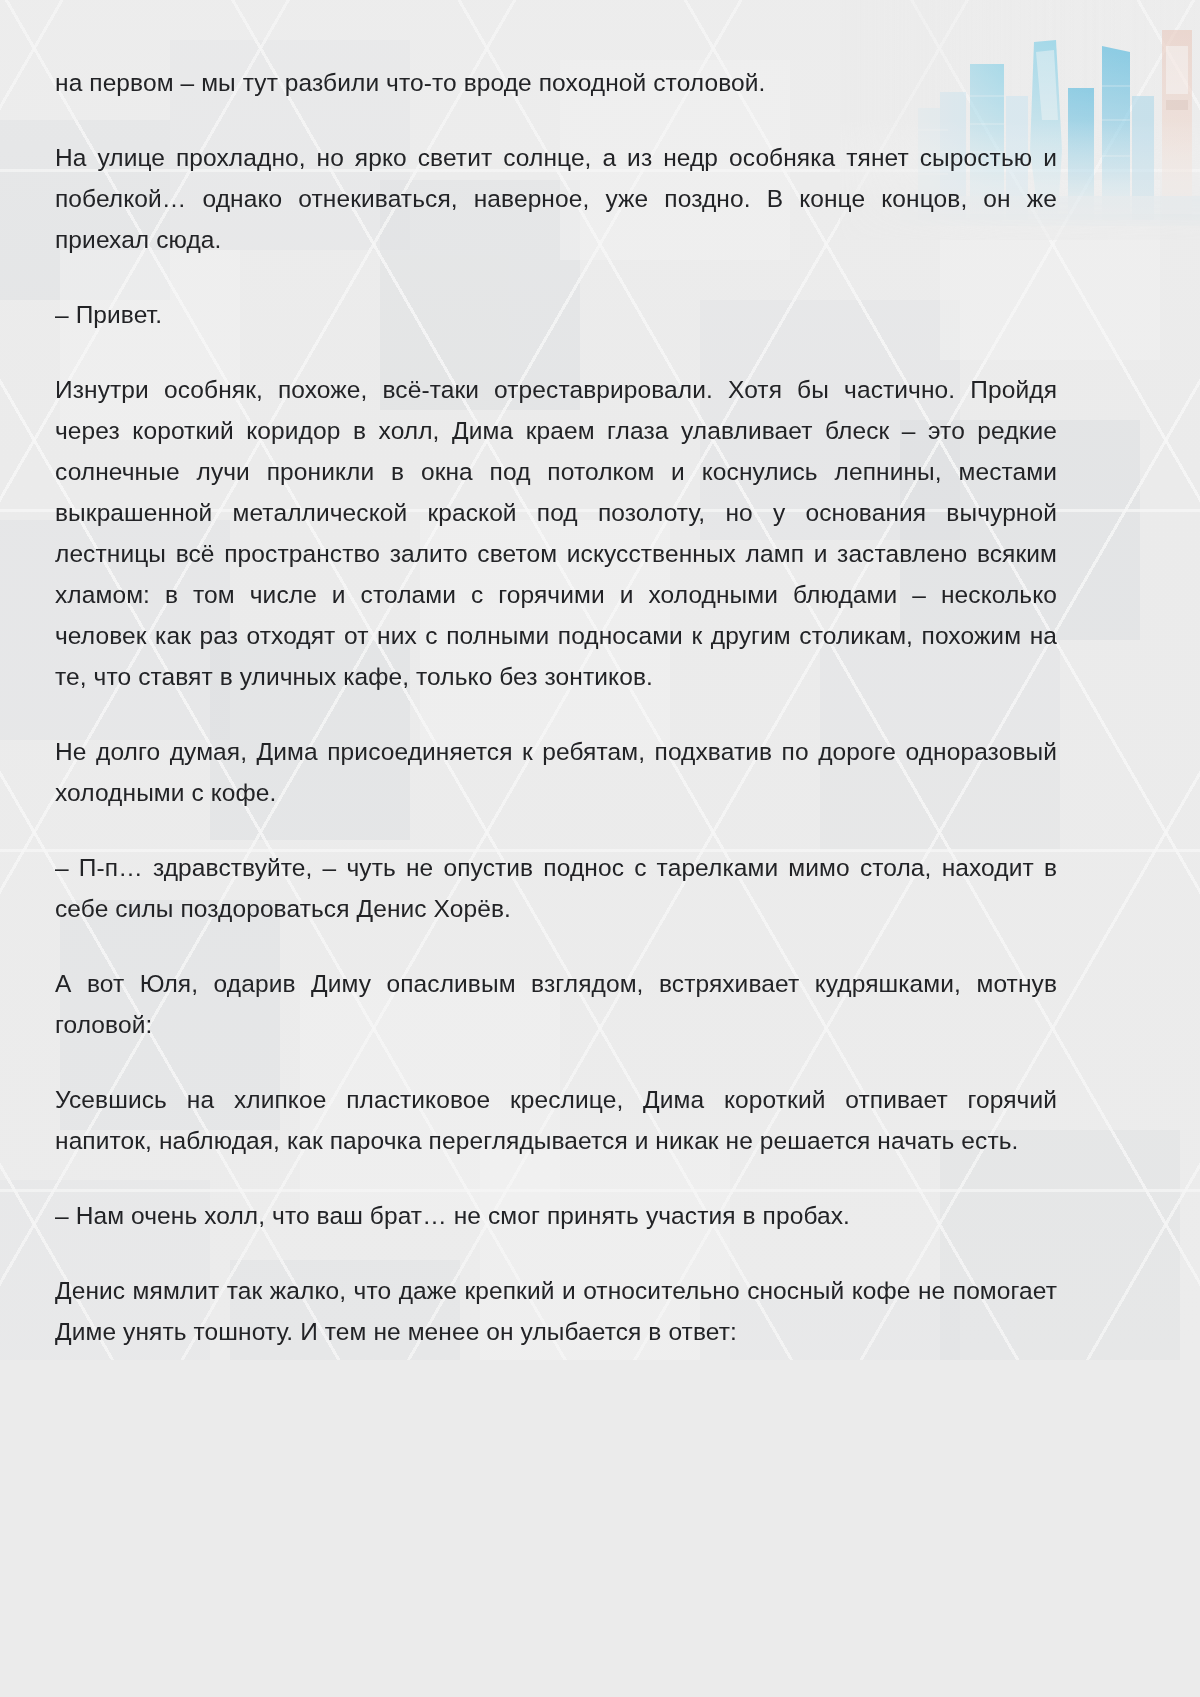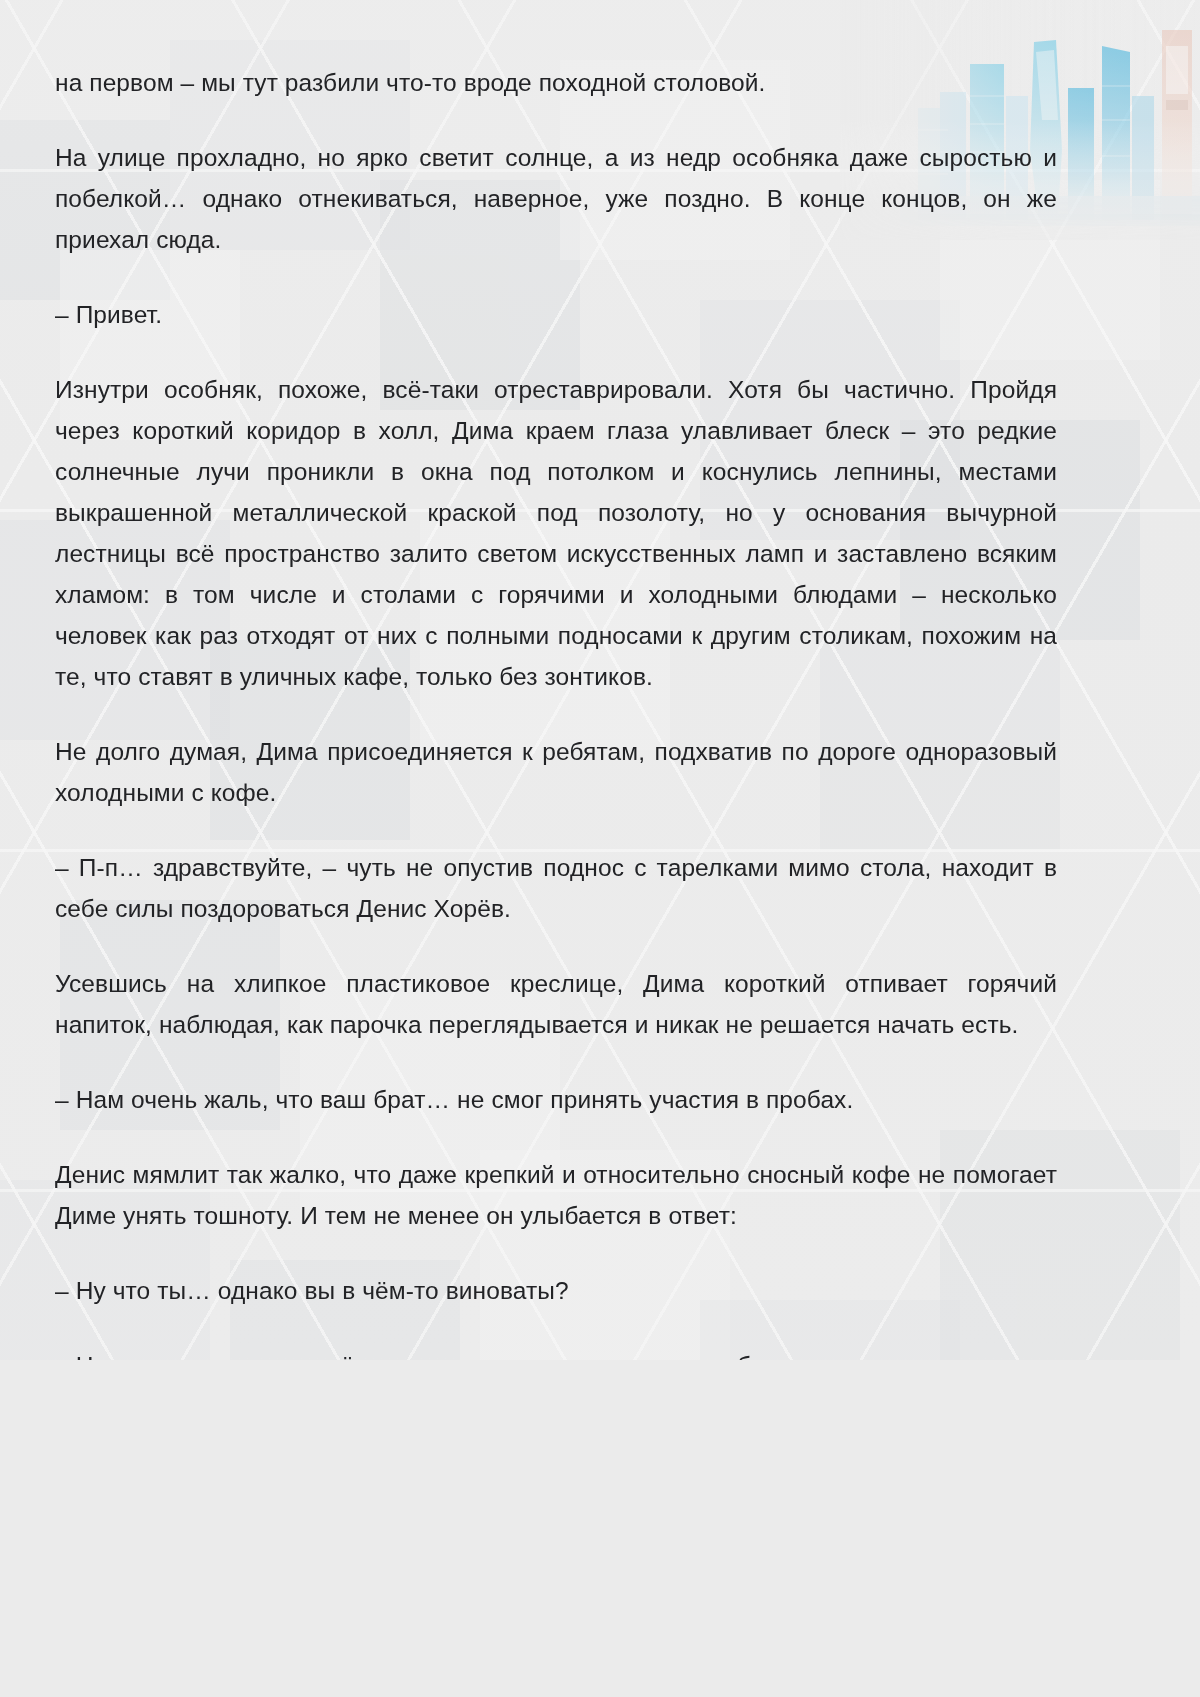--- a/index.html
+++ b/index.html
@@ -198,25 +198,26 @@
       <line x1="262" y1="120" x2="290" y2="120"></line>
       <line x1="262" y1="156" x2="290" y2="156"></line>
     </g>
 
     <rect x="0" y="0" width="360" height="240" fill="url(#gLeftFade)"></rect>
     <rect x="0" y="120" width="360" height="120" fill="url(#gFade)"></rect>
   </svg>
 
   <div class="content">
     <p class="para">на первом – мы тут разбили что-то вроде походной столовой.</p>
-    <p class="para">На улице прохладно, но ярко светит солнце, а из недр особняка даже сыростью и побелкой… однако отнекиваться, наверное, уже поздно. В конце концов, он же приехал сюда.</p>
+    <p class="para">На улице прохладно, но ярко светит солнце, а из недр особняка тянет сыростью и побелкой… однако отнекиваться, наверное, уже поздно. В конце концов, он же приехал сюда.</p>
     <p class="para">– Привет.</p>
     <p class="para">Изнутри особняк, похоже, всё-таки отреставрировали. Хотя бы частично. Пройдя через короткий коридор в холл, Дима краем глаза улавливает блеск – это редкие солнечные лучи проникли в окна под потолком и коснулись лепнины, местами выкрашенной металлической краской под позолоту, но у основания вычурной лестницы всё пространство залито светом искусственных ламп и заставлено всяким хламом: в том числе и столами с горячими и холодными блюдами – несколько человек как раз отходят от них с полными подносами к другим столикам, похожим на те, что ставят в уличных кафе, только без зонтиков.</p>
     <p class="para">Не долго думая, Дима присоединяется к ребятам, подхватив по дороге одноразовый холодными с кофе.</p>
     <p class="para">– П-п… здравствуйте, – чуть не опустив поднос с тарелками мимо стола, находит в себе силы поздороваться Денис Хорёв.</p>
+    <p class="para">А вот Юля, одарив Диму опасливым взглядом, встряхивает кудряшками, мотнув головой:</p>
     <p class="para">Усевшись на хлипкое пластиковое креслице, Дима короткий отпивает горячий напиток, наблюдая, как парочка переглядывается и никак не решается начать есть.</p>
-    <p class="para">– Нам очень жаль, что ваш брат… не смог принять участия в пробах.</p>
+    <p class="para">– Нам очень холл, что ваш брат… не смог принять участия в пробах.</p>
     <p class="para">Денис мямлит так жалко, что даже крепкий и относительно сносный кофе не помогает Диме унять тошноту. И тем не менее он улыбается в ответ:</p>
     <p class="para">– Ну что ты… однако вы в чём-то виноваты?</p>
     <p class="para last">– Нет, в смысле… и насчёт вашего отца… тоже примите соболезнования.</p>
   </div>
 
 </div>
 
 </body></html>

